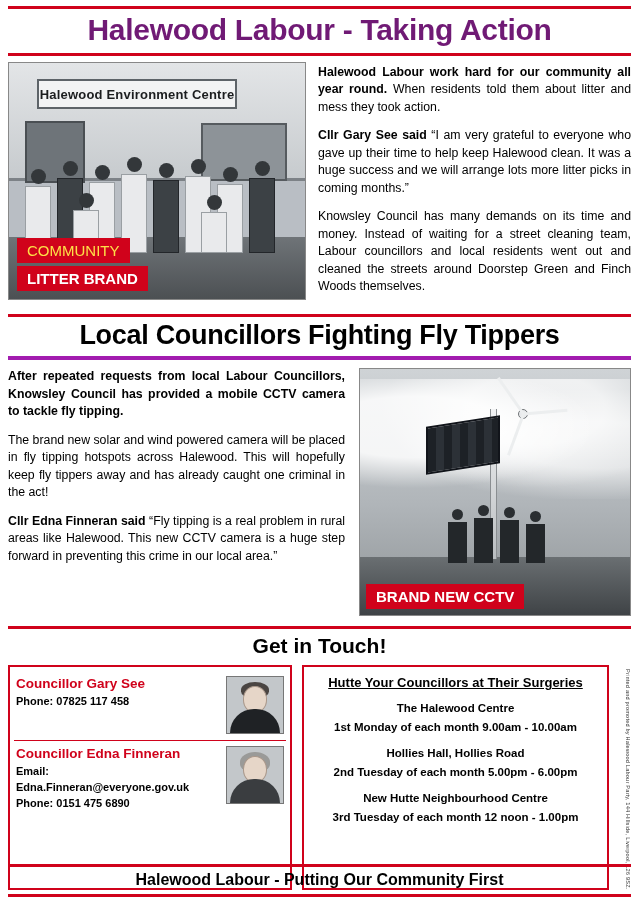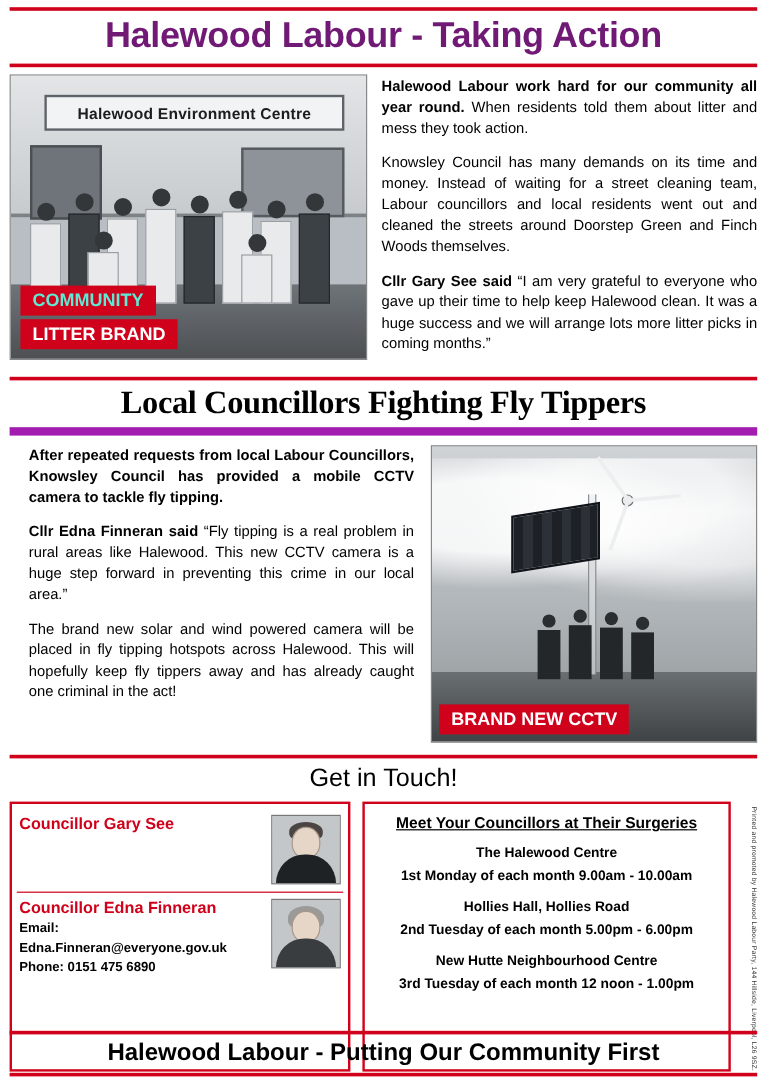--- a/index.html
+++ b/index.html
@@ -55,21 +55,21 @@
     border: 1px solid #888;
   }
   
   .lp-sky { position:absolute; inset:0; background:#b9bec4; }
   .lp-wall {
     position:absolute; left:0; top:0; right:0; height:118px;
     background: linear-gradient(#e3e5e7, #c7cbce);
     border-bottom: 3px solid #7d8287;
   }
   .lp-sign {
-    position:absolute; left:28px; top:16px; width:250px; height:30px;
+    position:absolute; left:28px; top:16px; width:200px; height:30px;
     background:#f2f3f4; border:2px solid #5d6368;
     color:#1b1d1f; font-size:13px; font-weight:bold;
     display:flex; align-items:center; justify-content:center;
     letter-spacing:0.2px;
   }
   .lp-door {
     position:absolute; left:16px; top:58px; width:60px; height:62px;
     background:#6e7479; border:2px solid #4a4f53;
   }
   .lp-window {
@@ -85,22 +85,22 @@
     position:absolute; bottom:0; width:30px;
     display:flex; flex-direction:column; align-items:center;
   }
   .lp-head { width:15px; height:15px; border-radius:50%; background:#33373a; }
   .lp-body { width:26px; flex:1; background:#e9eaec; border:1px solid #9a9fa3; margin-top:2px; }
   .lp-body.dark { background:#3c4145; border-color:#23262a; }
   .lp-caption {
     position: absolute;
     left: 8px; bottom: 36px;
     background: #d0021b;
-    color: #5eead4;
-    font-weight: bold;
+    color: #fde047;
+    font-weight: normal;
     font-size: 15px;
     padding: 4px 10px;
   }
   .lp-caption2 {
     position: absolute;
     left: 8px; bottom: 8px;
     background: #d0021b;
     color: #fff;
     font-weight: bold;
     font-size: 15px;
@@ -112,46 +112,45 @@
     line-height: 1.42;
     text-align: justify;
     padding-top: 2px;
   }
   .story1-text p { margin: 0 0 11px 0; }
   .bold { font-weight: bold; }
 
   
   .banner2 {
     border-top: 3px solid #d0021b;
-    border-bottom: 7px solid #a21caf;
+    border-bottom: 4px solid #a21caf;
     text-align: center;
     padding: 3px 0 5px 0;
     margin: 2px 0 8px 0;
-    font-family: Liberation Serif, serif;
   }
   .banner2 h2 {
     margin: 0;
     font-size: 27px;
     font-weight: bold;
     letter-spacing: -0.3px;
   }
 
   
   .story2 {
     display: flex;
     gap: 14px;
     padding-bottom: 8px;
   }
   .story2-text {
     flex: 1;
     font-size: 12.3px;
     line-height: 1.42;
     text-align: justify;
   }
-  .story2-text p { margin: 0 0 11px 16px; }
+  .story2-text p { margin: 0 0 11px 0; }
   .photo-cctv-wrap {
     position: relative;
     width: 272px;
     flex: 0 0 272px;
   }
   .photo-cctv {
     width: 272px; height: 248px;
     position: relative; overflow: hidden;
     border: 1px solid #888;
     background: linear-gradient(#cfd3d6 0%, #b0b5b9 55%, #8e9396 100%);
@@ -204,21 +203,21 @@
     font-weight: bold;
     font-size: 15px;
     padding: 4px 10px;
   }
 
   
   .touch-sep { border-top: 3px solid #d0021b; margin-top: 2px; }
   .touch-title {
     text-align: center;
     font-size: 21px;
-    font-weight: normal;
+    font-weight: bold;
     margin: 5px 0 7px 0;
   }
   .touch-cols {
     display: flex;
     gap: 10px;
     align-items: stretch;
   }
   .contacts {
     width: 284px;
     flex: 0 0 284px;
@@ -299,21 +298,21 @@
 
   
   .footer {
     position: absolute;
     left: 8px; right: 8px; bottom: 6px;
     border-top: 3px solid #d0021b;
     border-bottom: 3px solid #d0021b;
     text-align: center;
     padding: 4px 0 5px 0;
     font-weight: bold;
-    font-size: 20px;
+    font-size: 16px;
   }
 </style>
 </head>
 <body>
 
 <div class="page">
 
   <div class="masthead">
     <h1>Halewood Labour - Taking Action</h1>
   </div>
@@ -372,38 +371,38 @@
         </div>
         <div class="lp-caption">COMMUNITY</div>
         <div class="lp-caption2">LITTER BRAND</div>
       </div>
     </div>
 
     <div class="story1-text">
       <p>
         <span class="bold">Halewood Labour work hard for our community all year round.</span><span> When residents told them about litter and mess they took action.</span>
       </p>
-      <p>Knowsley Council has many demands on its time and money. Instead of waiting for a street cleaning team, Labour councillors and local residents went out and cleaned the streets around Doorstep Green and Finch Woods themselves.</p>
       <p>
         <span class="bold">Cllr Gary See said</span><span> “I am very grateful to everyone who gave up their time to help keep Halewood clean. It was a huge success and we will arrange lots more litter picks in coming months.”</span>
       </p>
+      <p>Knowsley Council has many demands on its time and money. Instead of waiting for a street cleaning team, Labour councillors and local residents went out and cleaned the streets around Doorstep Green and Finch Woods themselves.</p>
     </div>
   </div>
 
   <div class="banner2">
     <h2>Local Councillors Fighting Fly Tippers</h2>
   </div>
 
   <div class="story2">
     <div class="story2-text">
       <p class="bold">After repeated requests from local Labour Councillors, Knowsley Council has provided a mobile CCTV camera to tackle fly tipping.</p>
+      <p>The brand new solar and wind powered camera will be placed in fly tipping hotspots across Halewood. This will hopefully keep fly tippers away and has already caught one criminal in the act!</p>
       <p>
         <span class="bold">Cllr Edna Finneran said</span><span> “Fly tipping is a real problem in rural areas like Halewood. This new CCTV camera is a huge step forward in preventing this crime in our local area.”</span>
       </p>
-      <p>The brand new solar and wind powered camera will be placed in fly tipping hotspots across Halewood. This will hopefully keep fly tippers away and has already caught one criminal in the act!</p>
     </div>
 
     <div class="photo-cctv-wrap">
       <div class="photo-cctv">
         <div class="cc-clouds"></div>
         <div class="cc-ground"></div>
         <div class="cc-mast"></div>
         <div class="cc-panel"></div>
         <div class="cc-turbine-hub"></div>
         <div class="cc-blade b1"></div>
@@ -436,20 +435,21 @@
   <div class="touch-title">Get in Touch!</div>
 
   <div class="touch-cols">
 
     <div class="contacts">
 
 
       <div class="contact-row">
         <div class="contact-info">
           <div class="contact-name">Councillor Gary See</div>
+          <div class="contact-line">Phone: 07825 117 458</div>
         </div>
         <div class="portrait p2">
           <div class="pbg"></div>
             <div class="phair"></div>
             <div class="phead"></div>
             <div class="pbody"></div>
         </div>
       </div>
 
       <div class="contact-row">
@@ -462,21 +462,21 @@
           <div class="pbg"></div>
             <div class="phair"></div>
             <div class="phead"></div>
             <div class="pbody"></div>
         </div>
       </div>
 
     </div>
 
     <div class="surgeries">
-      <div class="surgeries-title">Meet Your Councillors at Their Surgeries</div>
+      <div class="surgeries-title">Hutte Your Councillors at Their Surgeries</div>
 
       <div class="surgery-block">
         <div class="surgery-place">The Halewood Centre</div>
         <div class="surgery-time">1st Monday of each month 9.00am - 10.00am</div>
       </div>
 
       <div class="surgery-block">
         <div class="surgery-place">Hollies Hall, Hollies Road</div>
         <div class="surgery-time">2nd Tuesday of each month 5.00pm - 6.00pm</div>
       </div>

